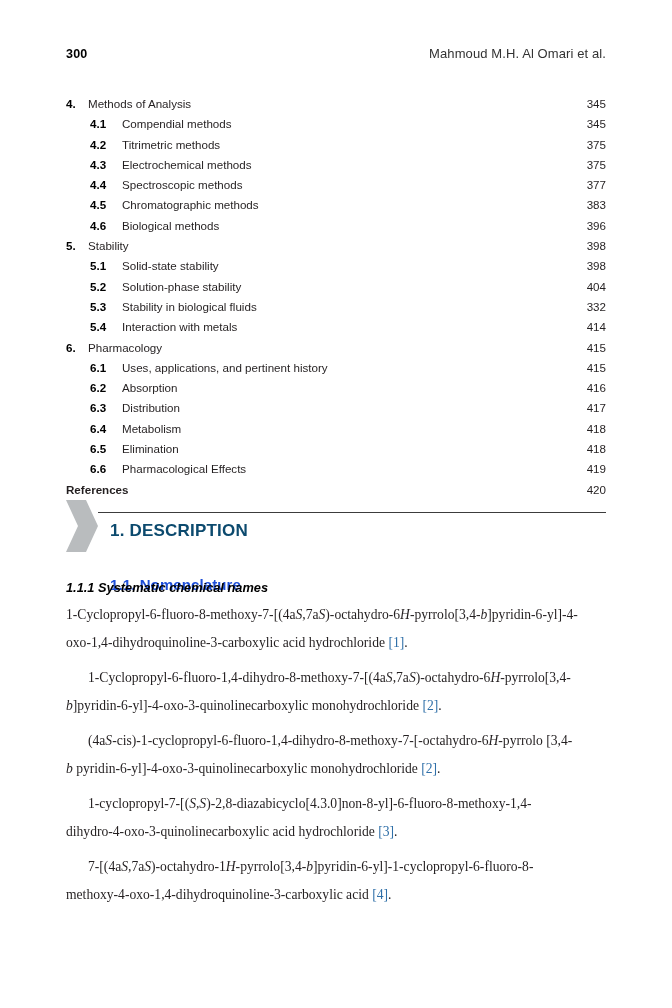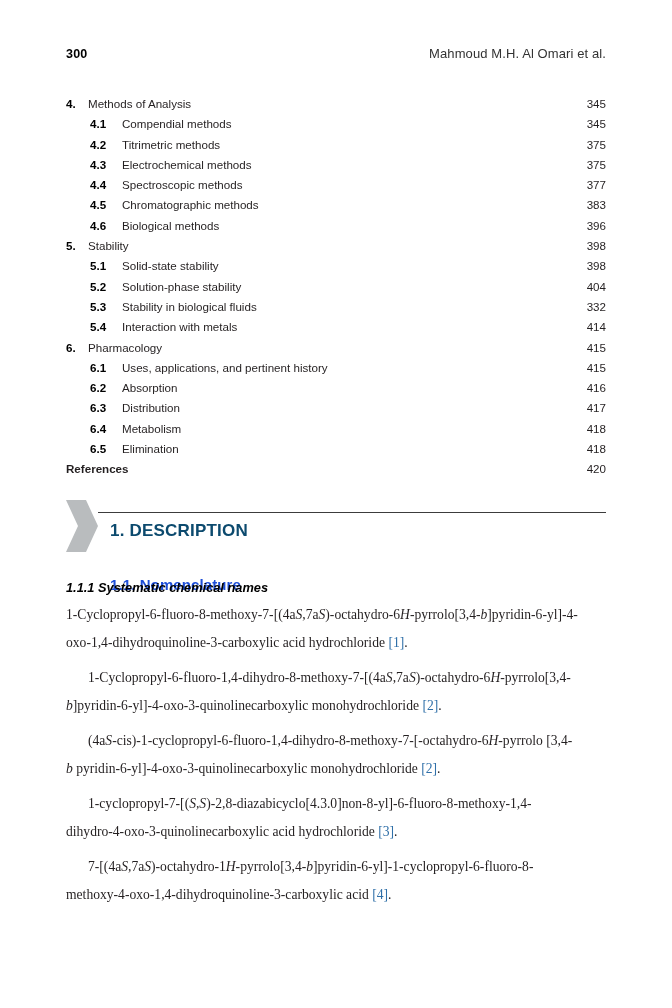--- a/index.html
+++ b/index.html
@@ -244,20 +244,25 @@
       <div class="toc-row lvl2">
         <span class="num">6.4</span>
         <span class="label">Metabolism</span>
         <span class="page-no">418</span>
       </div>
       <div class="toc-row lvl2">
         <span class="num">6.5</span>
         <span class="label">Elimination</span>
         <span class="page-no">418</span>
       </div>
+      <div class="toc-row lvl2">
+        <span class="num">6.6</span>
+        <span class="label">Pharmacological Effects</span>
+        <span class="page-no">419</span>
+      </div>
       <div class="toc-row plain">
         <span class="label">References</span>
         <span class="page-no">420</span>
       </div>
     </div>
 
   <div class="rule"></div>
   <div class="arrow">
     <svg width="32" height="52" viewBox="0 0 32 52">
       <polygon points="0,0 20,0 32,26 20,52 0,52 12,26" fill="#b9bcbe"></polygon>

